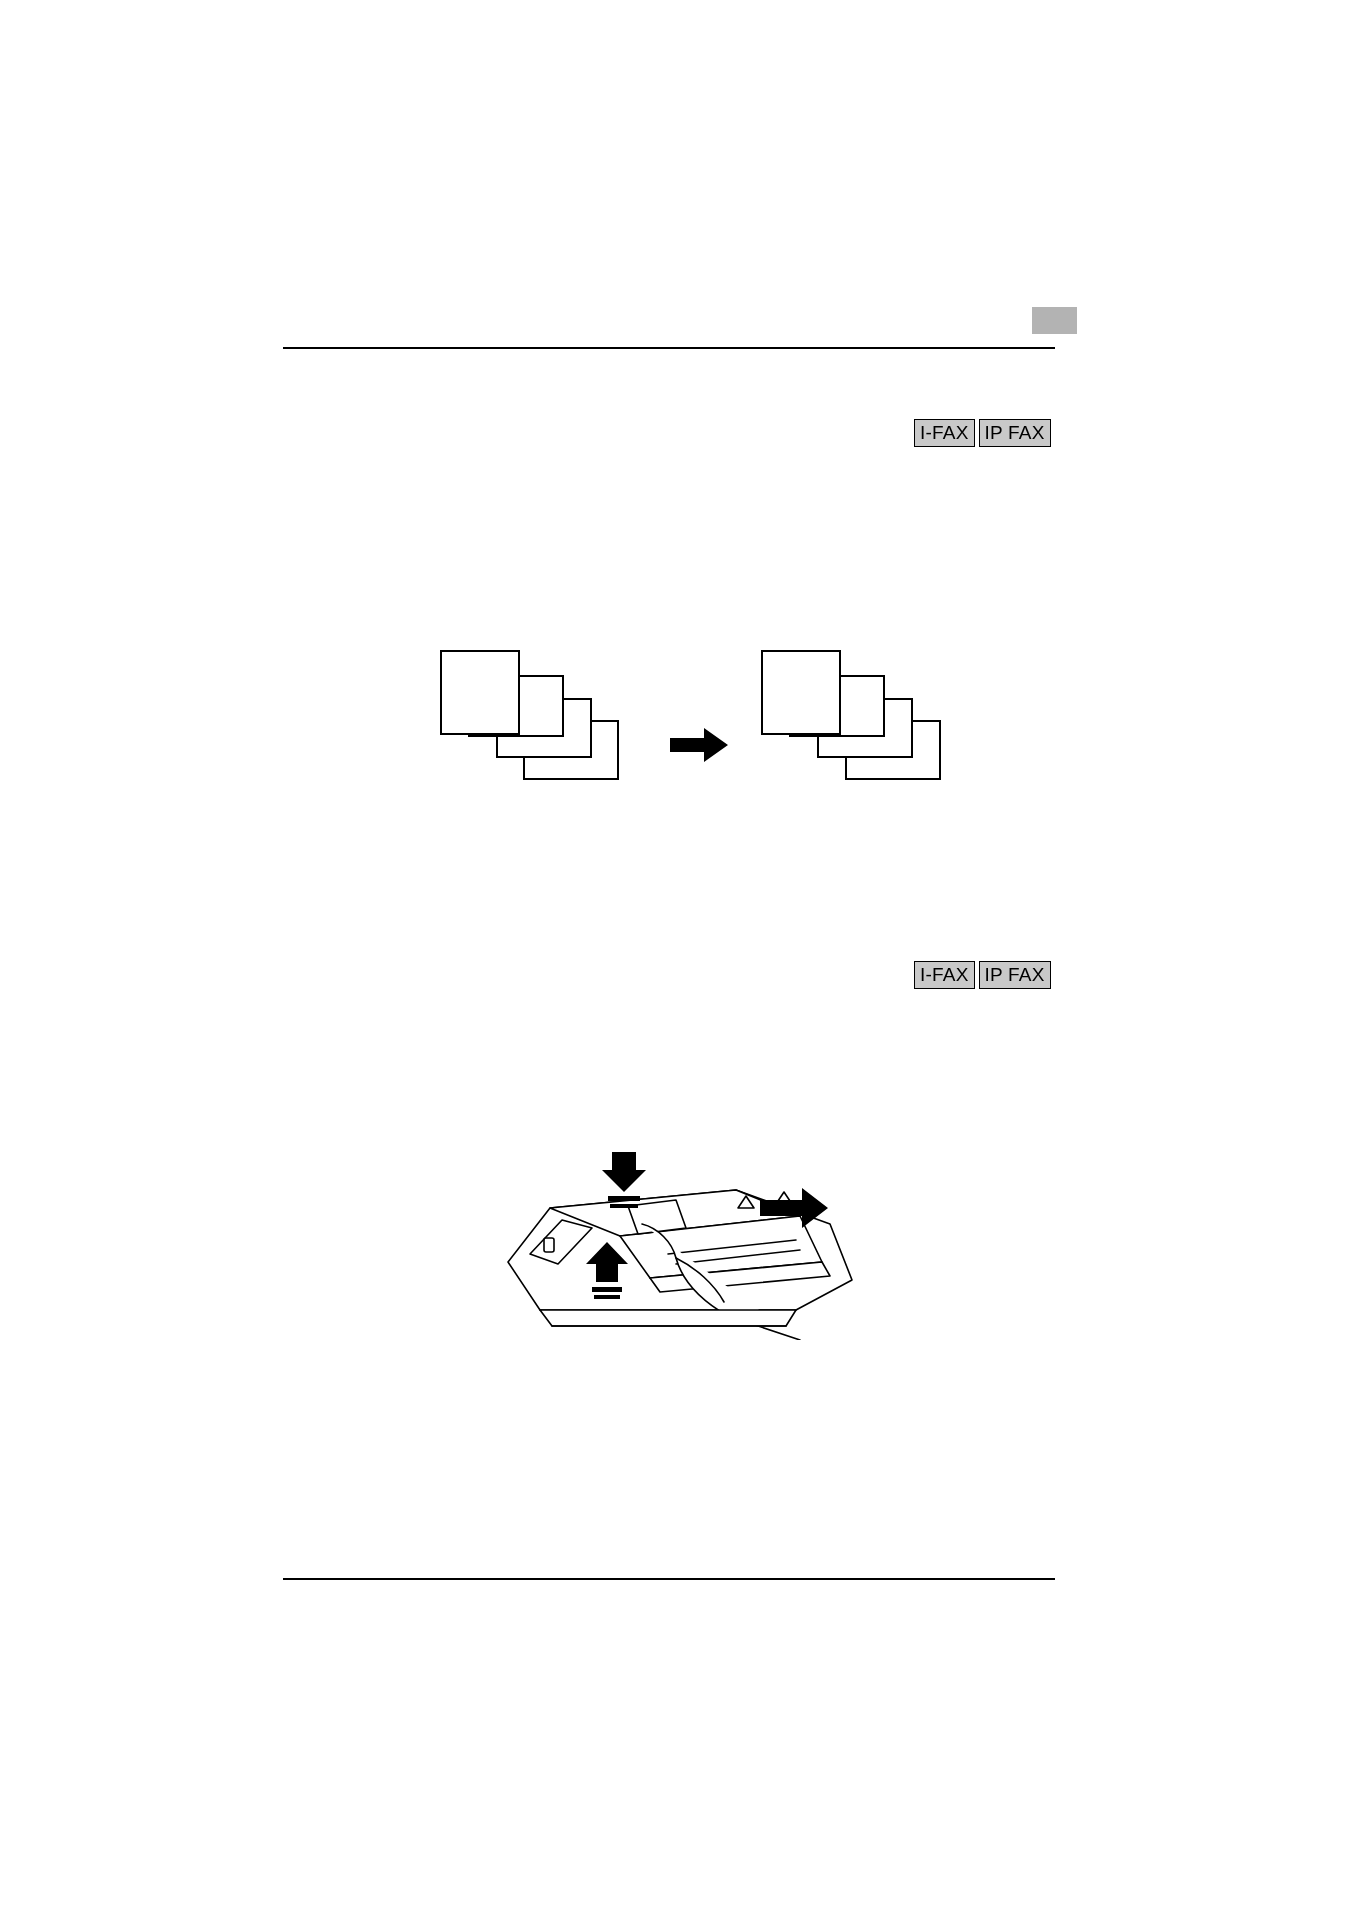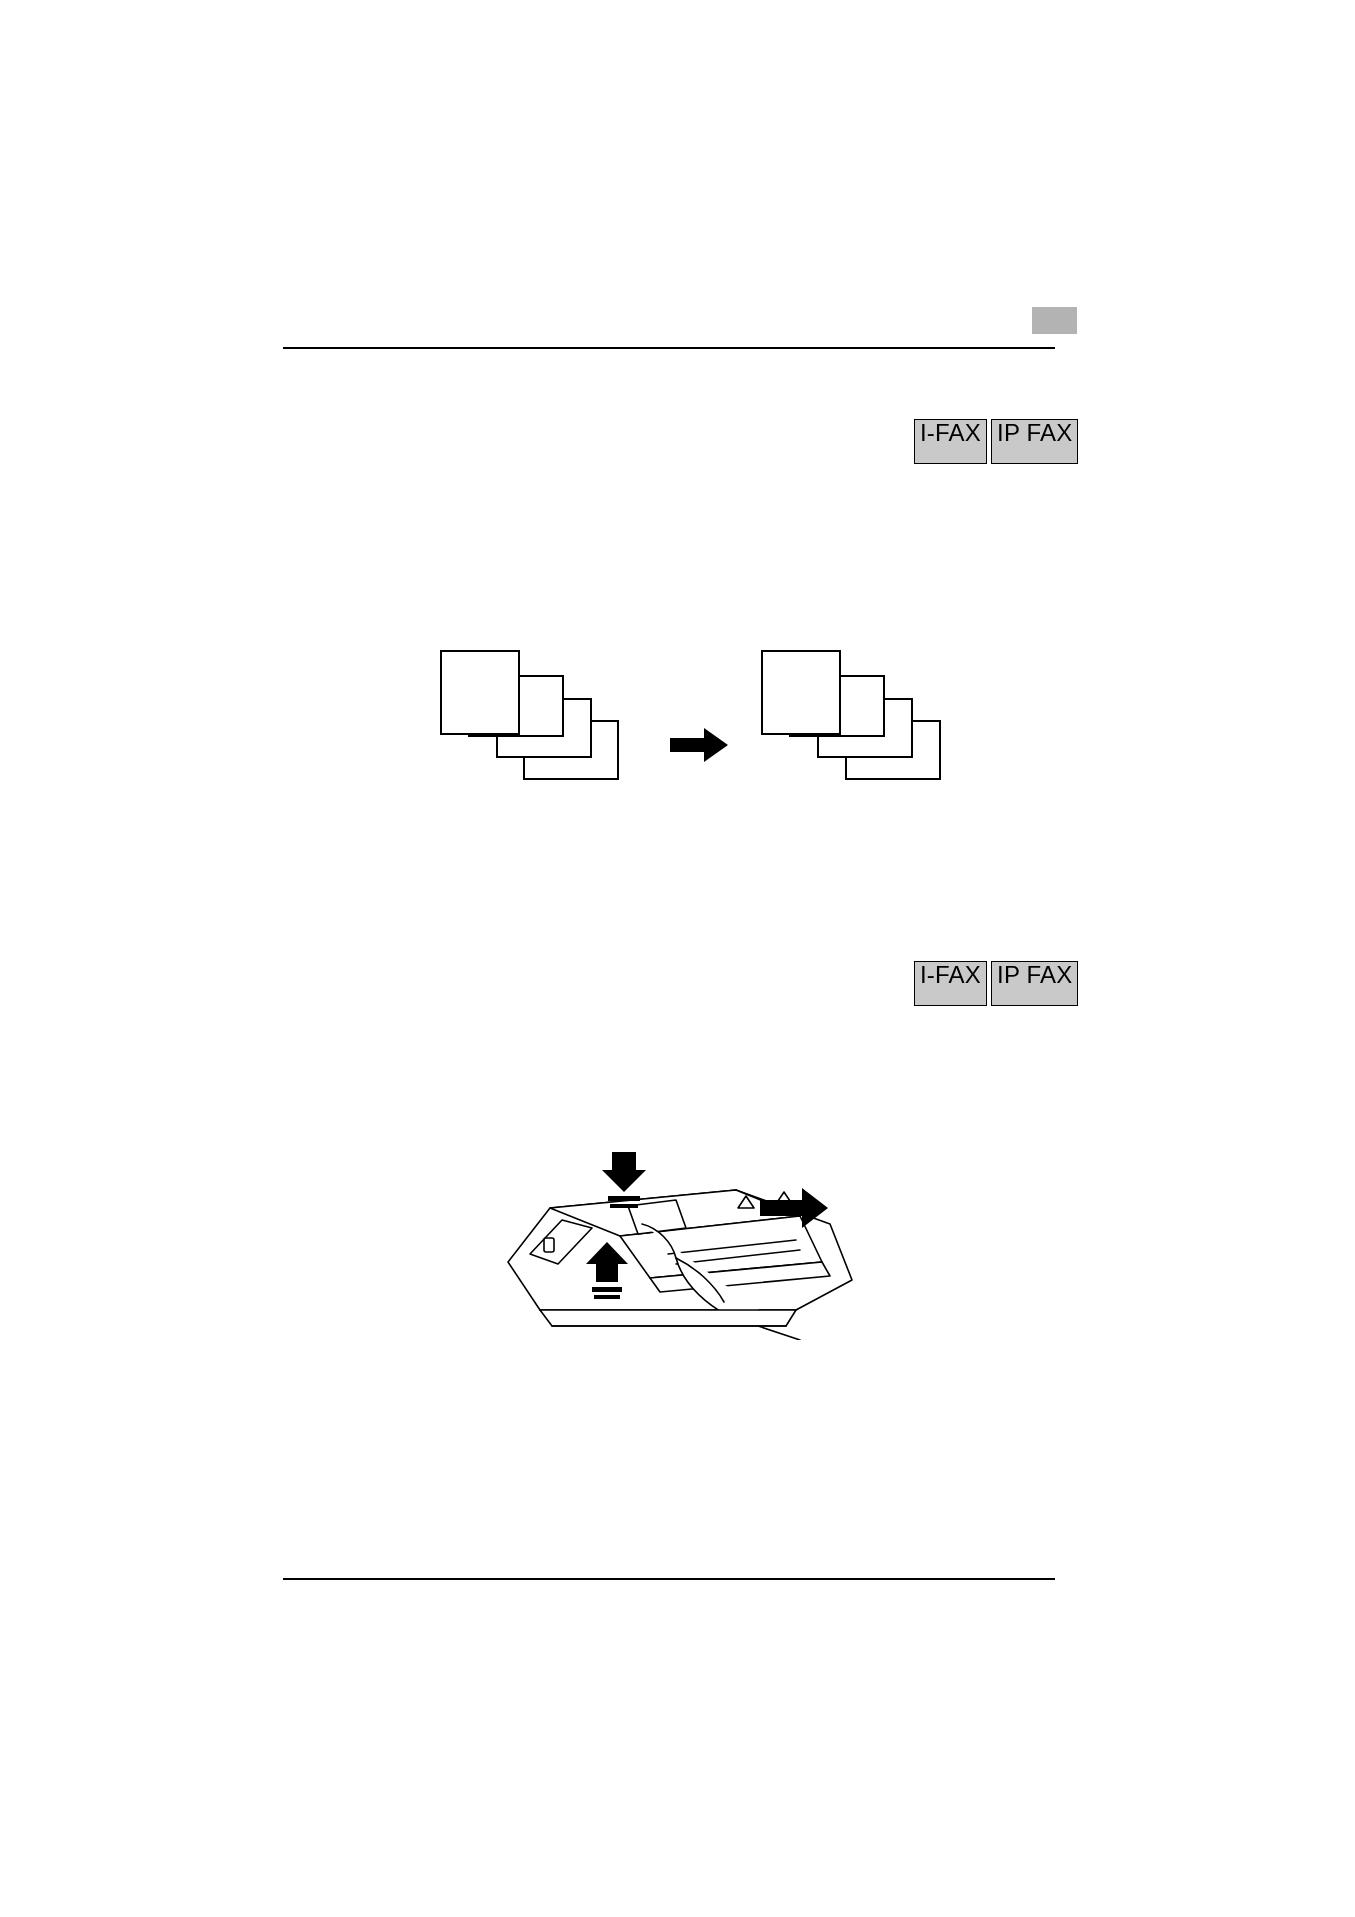--- a/index.html
+++ b/index.html
@@ -46,23 +46,23 @@
   .tag-group {
     position: absolute;
     display: flex;
     gap: 4px;
   }
   .tag {
     display: inline-block;
     background: #c9c9c9;
     border: 1.5px solid #000000;
     font-family: "Liberation Sans", sans-serif;
-    font-size: 24px;
+    font-size: 19px;
     line-height: 24px;
-    padding: 1px 5px 18px 5px;
+    padding: 1px 5px 1px 5px;
     letter-spacing: 0.2px;
     white-space: nowrap;
   }
   .tag-group-1 { left: 914px; top: 419px; }
   .tag-group-2 { left: 914px; top: 961px; }
 
   
   .figure-paperflow {
     position: absolute;
     left: 440px;

